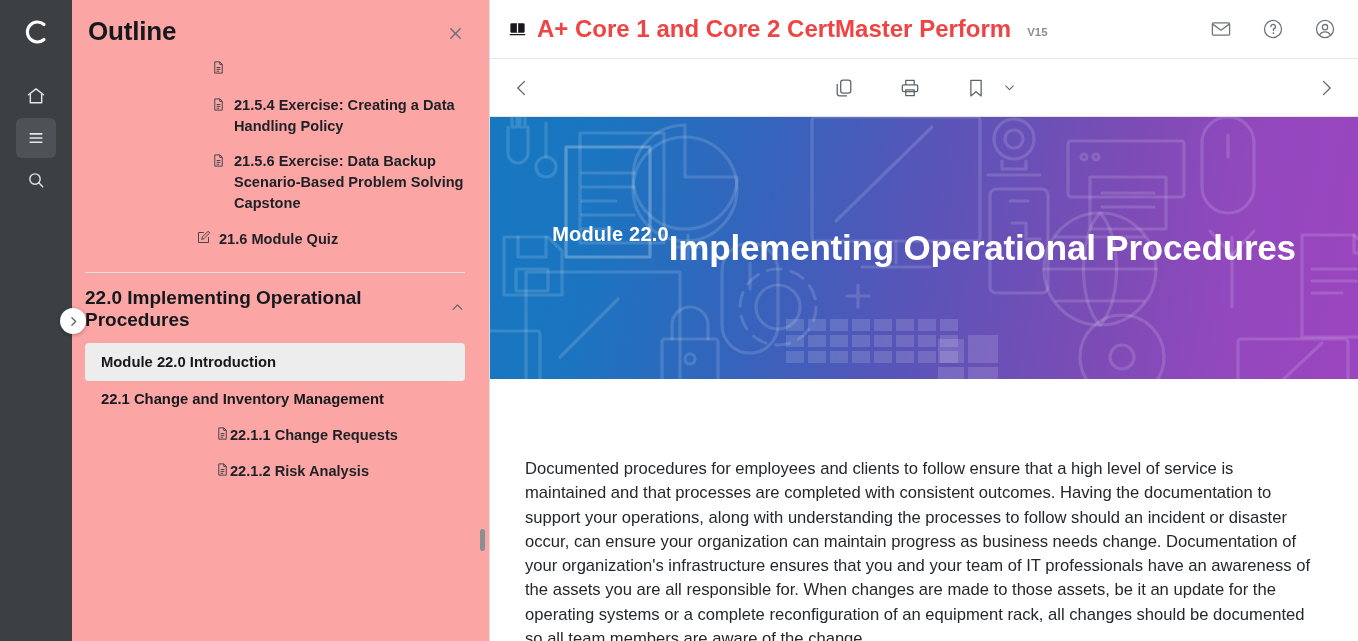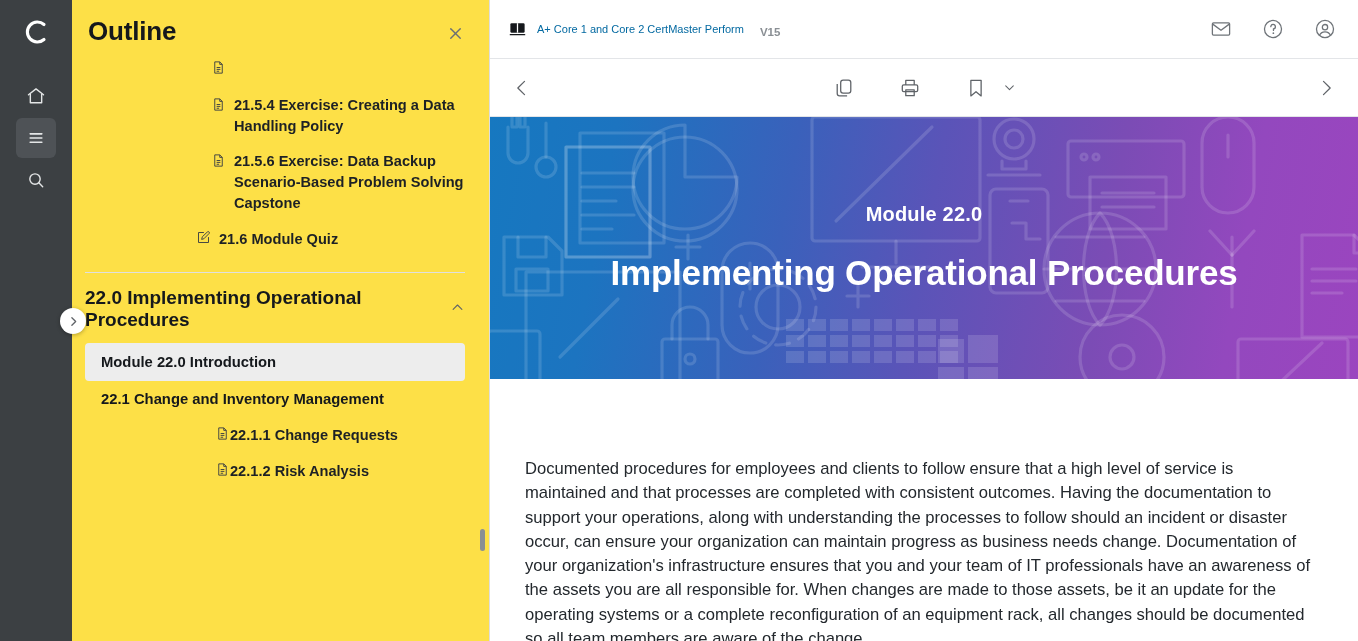--- a/index.html
+++ b/index.html
@@ -36,21 +36,21 @@
     position: absolute; left: 60px; top: 308px;
     width: 26px; height: 26px; border-radius: 50%;
     background: #ffffff; box-shadow: 0 1px 4px rgba(0,0,0,.30);
     display: flex; align-items: center; justify-content: center;
     color: #5f6368; cursor: pointer; z-index: 20;
   }
 
   
   .outline {
     width: 418px; min-width: 418px; height: 641px;
-    background: #fde047;
+    background: #fca5a5;
     border-right: 1px solid #dddddd;
     display: flex; flex-direction: column;
     position: relative;
   }
   .outline-head {
     display: flex; align-items: flex-start; justify-content: space-between;
     padding: 16px 20px 0 16px;
   }
   .outline-title {
     font-size: 26px; font-weight: 700; color: #15181c; letter-spacing: -.2px;
@@ -123,21 +123,21 @@
   }
 
   
   .main { flex: 1; height: 641px; display: flex; flex-direction: column; background:#fff; }
 
   .main-head {
     height: 59px; min-height: 59px; border-bottom: 1px solid #e3e5e8;
     display: flex; align-items: center; padding: 0 22px 0 18px; gap: 10px;
   }
   .mh-book { color: #15181c; display: flex; align-items: center; }
-  .mh-title { font-size: 11px; font-weight: 400; color: #0369a1; }
+  .mh-title { font-size: 24px; font-weight: 700; color: #ef4444; }
   .mh-ver { font-size: 11.5px; font-weight: 700; color: #8a8f94; margin-left: 6px; position: relative; top: 3px; }
   .mh-spacer { flex: 1; }
   .mh-ico { color: #6f7479; margin-left: 20px; cursor: pointer; display: flex; }
 
   .toolbar {
     height: 58px; min-height: 58px; border-bottom: 1px solid #e3e5e8;
     display: flex; align-items: center; padding: 0 22px 0 22px;
     position: relative; background: #fff;
   }
   .tb-nav { color: #5f6368; cursor: pointer; display: flex; }
@@ -152,21 +152,21 @@
   .tb-caret { color: #5f6368; cursor: pointer; display: flex; }
 
   
   .content { flex: 1; overflow: hidden; }
   .banner {
     height: 262px; position: relative; overflow: hidden;
     background: linear-gradient(100deg,#1678c0 0%,#1c74c0 14%,#3a61bb 34%,#5a54b8 50%,#7b4cb5 70%,#9348be 85%,#9b45bf 100%);
   }
   .banner svg.art { position: absolute; inset: 0; width: 100%; height: 100%; }
   .banner-text {
-    position: absolute; inset: 0; display: flex; flex-direction: column;
+    position: absolute; inset: 0; display: flex; flex-direction: row;
     align-items: center; justify-content: center; color: #fff; text-align: center;
   }
   .banner-module { font-size: 20px; font-weight: 700; margin-bottom: 27px; letter-spacing: .2px; }
   .banner-h1 { font-size: 35px; font-weight: 700; letter-spacing: -.2px; }
 
   .body-copy {
     padding: 78px 24px 0 35px;
     font-size: 16.6px; line-height: 24.3px; color: #23282d;
     max-width: 845px;
   }

